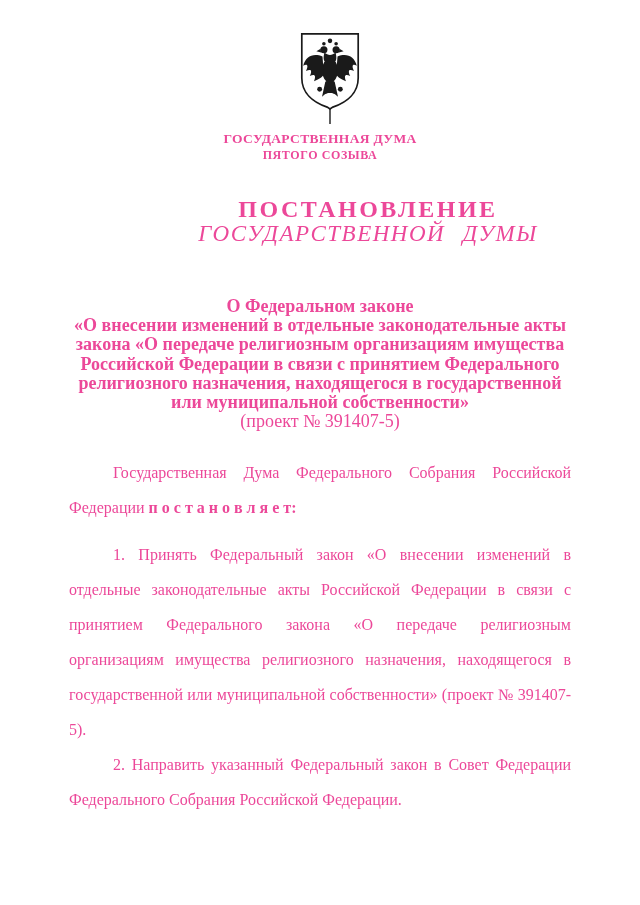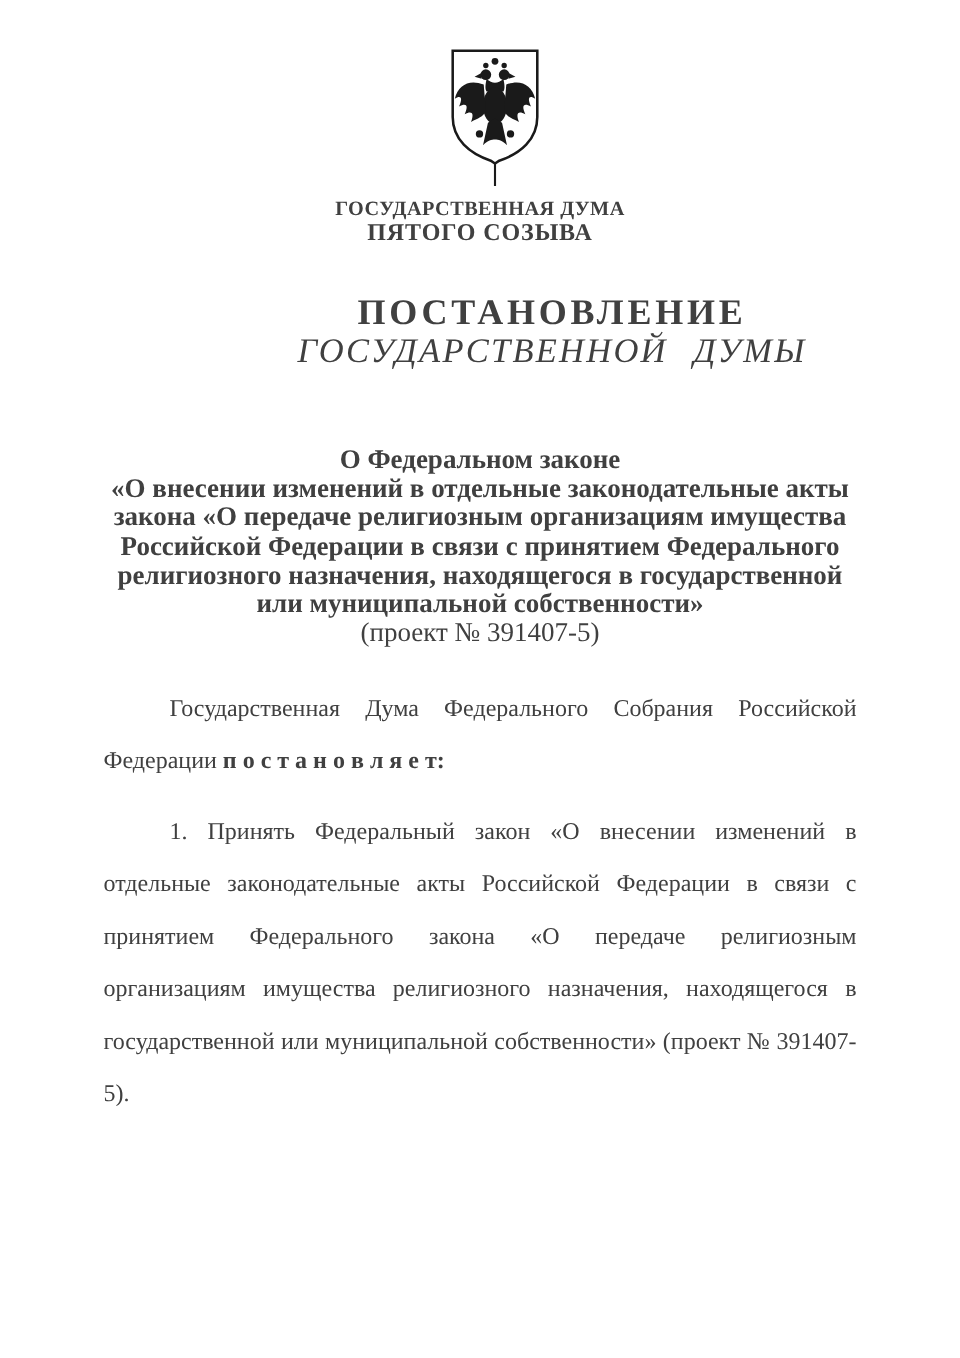--- a/index.html
+++ b/index.html
@@ -7,40 +7,40 @@
     padding: 0;
     background: #ffffff;
   }
   .page {
     position: relative;
     width: 640px;
     height: 905px;
     background: #ffffff;
     overflow: hidden;
     font-family: "Liberation Serif", "DejaVu Serif", serif;
-    color: #404040;
+    color: #ec4899;
   }
   .emblem {
     position: absolute;
     top: 31px;
     left: 297px;
     width: 66px;
     height: 94px;
   }
   .letterhead {
     position: absolute;
     top: 131px;
     left: 0;
     width: 640px;
     text-align: center;
     font-weight: bold;
   }
   .lh-line1 { font-size: 13.5px; line-height: 16px; letter-spacing: 0.3px; }
   .lh-line2 { font-size: 13.5px; line-height: 16px; letter-spacing: 1.5px; }
-  .lh-line3 { font-size: 16px;   line-height: 17px; letter-spacing: 0.6px; }
+  .lh-line3 { font-size: 12px;   line-height: 17px; letter-spacing: 0.6px; }
   .doctype {
     position: absolute;
     top: 196px;
     left: 0;
     width: 640px;
     text-align: center;
     padding-left: 48px;
   }
   .dt-line1 {
     font-size: 24px;
@@ -132,15 +132,16 @@
     <div>закона «О передаче религиозным организациям имущества</div>
     <div>Российской Федерации в связи с принятием Федерального</div>
     <div>религиозного назначения, находящегося в государственной</div>
     <div>или муниципальной собственности»</div>
     <div class="project-line">(проект № 391407-5)</div>
   </div>
 
   <div class="doc-body">
     <p><span>Государственная Дума Федерального Собрания Российской Федерации </span><span class="emphasis">п о с т а н о в л я е т:</span></p>
     <p class="clause-1">1. Принять Федеральный закон «О внесении изменений в отдельные законодательные акты Российской Федерации в связи с принятием Федерального закона «О передаче религиозным организациям имущества религиозного назначения, находящегося в государственной или муниципальной собственности» (проект № 391407-5).</p>
+    <p class="clause-2">2. Направить указанный Федеральный закон в Совет Федерации Федерального Собрания Российской Федерации.</p>
   </div>
 
 </div>
 
 </body></html>

